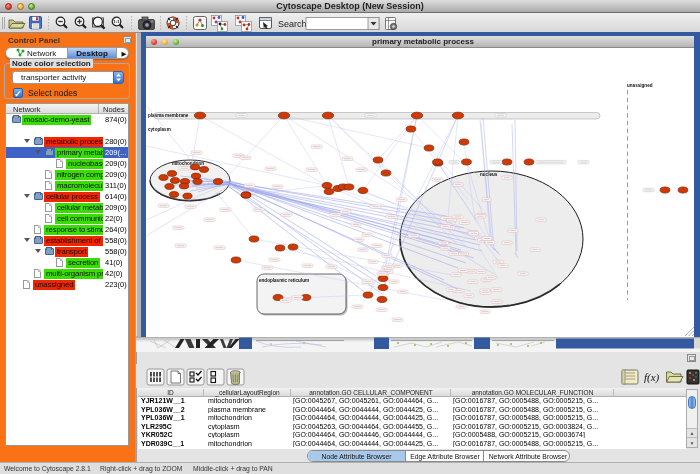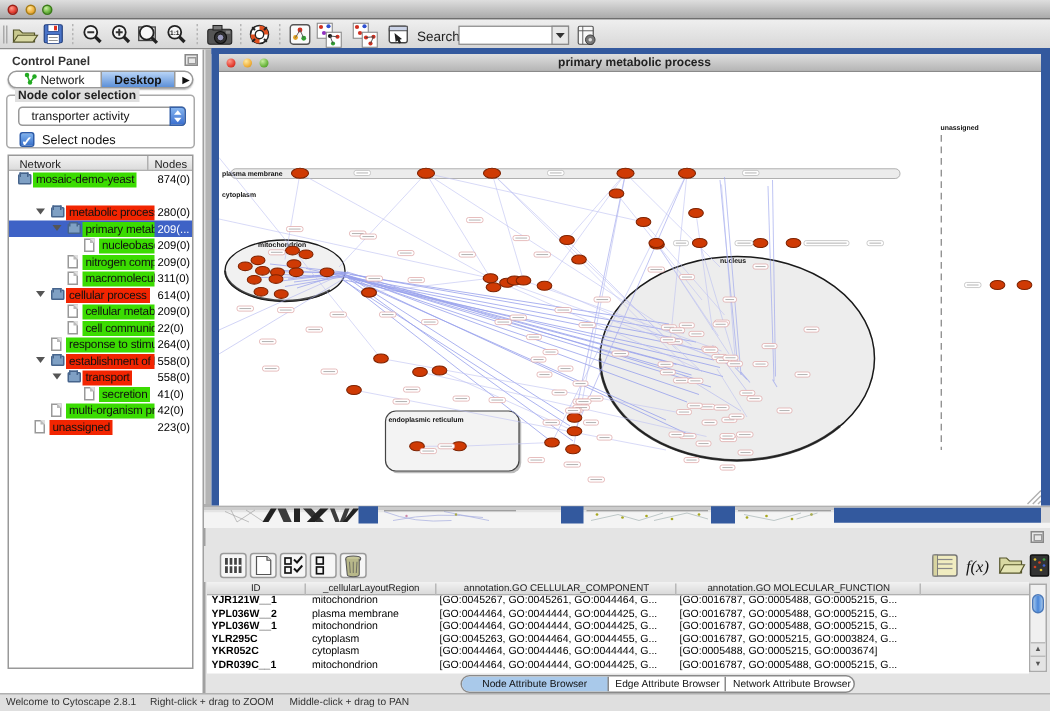--- a/index.html
+++ b/index.html
@@ -1,21 +1,21 @@
 <!DOCTYPE html>
 <html><head><meta charset="utf-8">
 <style>
 * { margin:0; padding:0; box-sizing:border-box; }
 html,body { width:700px; height:474px; overflow:hidden; }
 body { font-family:"Liberation Sans", sans-serif; position:relative; background:#e0e0e0; }
 #titlebar { position:absolute; left:0; top:0; width:700px; height:13px;
   background:linear-gradient(#dedede,#aaaaaa); border-bottom:1px solid #6e6e6e; }
 #titlebar .t { position:absolute; width:100%; text-align:center; top:1px; font-size:9px; font-weight:bold; color:#222; }
 .tl { position:absolute; top:3px; width:7px; height:7px; border-radius:50%; }
-#controlpanel { position:absolute; left:0; top:33px; width:136px; height:429px; background:#ffffff; border-right:1px solid #a0a0a0; }
+#controlpanel { position:absolute; left:0; top:33px; width:136px; height:429px; background:#f97316; border-right:1px solid #a0a0a0; }
 .cphdr { position:absolute; left:8px; top:3px; font-size:8px; font-weight:600; color:#333; }
 #tabs { position:absolute; left:5px; top:14px; width:124px; height:12px; background:#fff; border:1px solid #999; border-radius:7px; overflow:hidden; box-shadow:0 1px 1px rgba(0,0,0,0.25); }
 #tabs .seg { position:absolute; top:0; height:100%; font-size:8px; color:#111; text-align:center; line-height:11px; }
 #mosaic { font-weight:bold; }
 #mosaic { left:61px; width:50px; background:linear-gradient(#b8d4f6,#5d90d8); border-left:1px solid #999; border-right:1px solid #999; }
 #grp { position:absolute; left:4px; top:30px; width:126px; height:36px; border:1px solid #aaa; border-radius:3px; }
 #grp .lbl { position:absolute; left:5px; top:-5px; background:#dfdfdf; padding:0 2px; font-size:8px; font-weight:600; color:#222; }
 #combo { position:absolute; left:7px; top:7px; width:112px; height:13px; background:#fff; border:1px solid #999; border-radius:3px; font-size:8px; line-height:12px; padding-left:8px; color:#111; }
 #combo .btn { position:absolute; right:-1px; top:-1px; width:11px; height:13px; background:linear-gradient(#85b4ef,#3a6fd0); border-radius:0 3px 3px 0; border:1px solid #3560a8; }
 #cb { position:absolute; left:13px; top:55px; width:10px; height:10px; background:linear-gradient(#7fb2ee,#3a72cc); border:1px solid #2c5ba8; border-radius:2px; color:#fff; font-size:9px; line-height:10px; text-align:center; font-weight:bold; }
@@ -58,20 +58,21 @@
 #statusbar { position:absolute; left:0; top:462px; width:700px; height:12px; background:#dfdfdf; border-top:1px solid #b0b0b0; font-size:6.8px; color:#333; }
 #statusbar span { position:absolute; top:2px; }
 .cornericon { position:absolute; width:9px; height:8px; border:1px solid #888; background:#e8e8e8; }
 .cornericon::after { content:""; position:absolute; left:1px; top:1px; width:4px; height:3px; border:1px solid #999; }
 </style></head>
 <body>
 <div id="titlebar">
  <span class="tl" style="left:5px;background:radial-gradient(circle at 35% 30%,#ff9a8a,#e33e32 60%,#b01e12);border:0.5px solid #9a2018;"></span>
  <span class="tl" style="left:16.5px;background:radial-gradient(circle at 35% 30%,#ffe9a0,#f0b03c 60%,#c88a18);border:0.5px solid #a87c14;"></span>
  <span class="tl" style="left:27.5px;background:radial-gradient(circle at 35% 30%,#c8f0a0,#6ab53e 60%,#3d8d1c);border:0.5px solid #3a7a18;"></span>
+ <div class="t">Cytoscape Desktop (New Session)</div>
 </div>
 <svg width="700" height="20" viewBox="0 0 700 20" style="position:absolute;left:0;top:13px">
 <defs>
       <linearGradient id="tbg" x1="0" y1="0" x2="0" y2="1">
         <stop offset="0" stop-color="#efefef"></stop>
         <stop offset="1" stop-color="#d6d6d6"></stop>
       </linearGradient>
     </defs>
     <rect width="700" height="20" fill="url(#tbg)"></rect>
 <rect width="700" height="1" y="19" fill="#8f8f8f"></rect>

